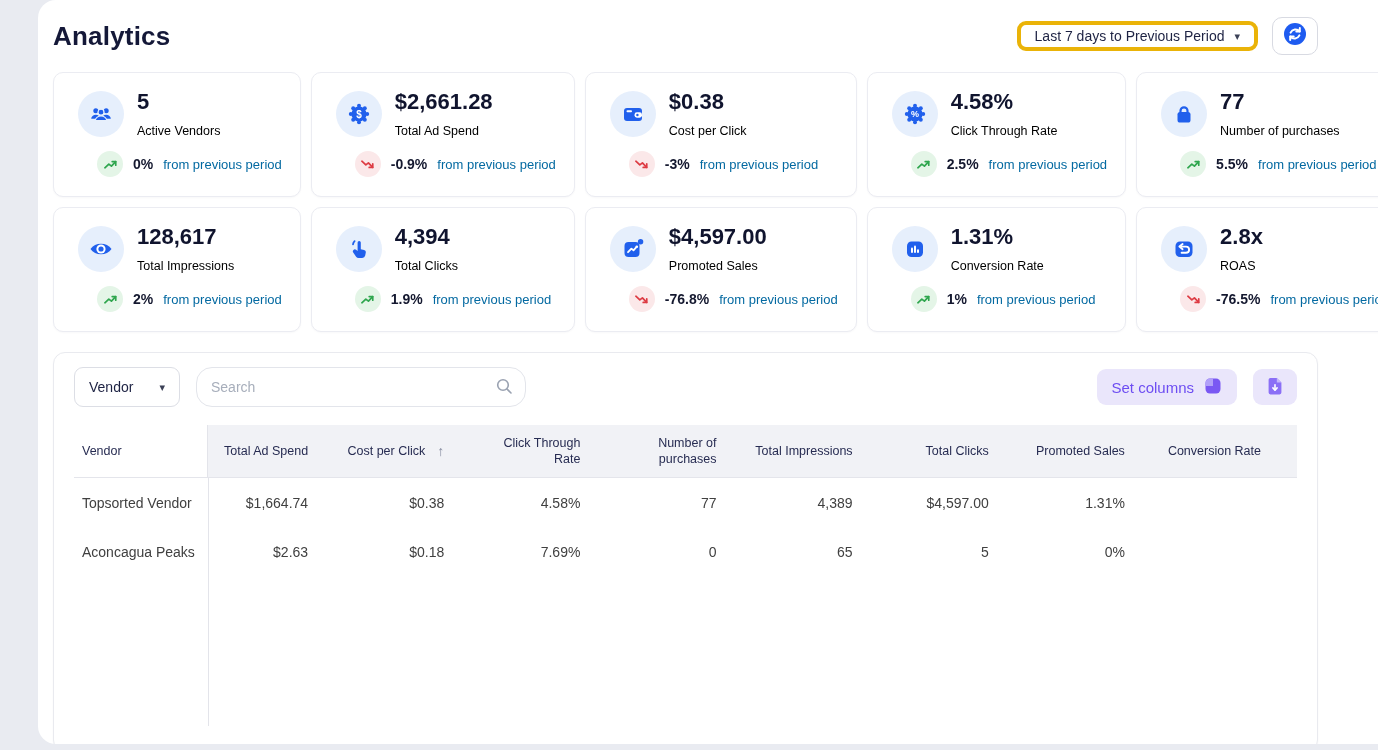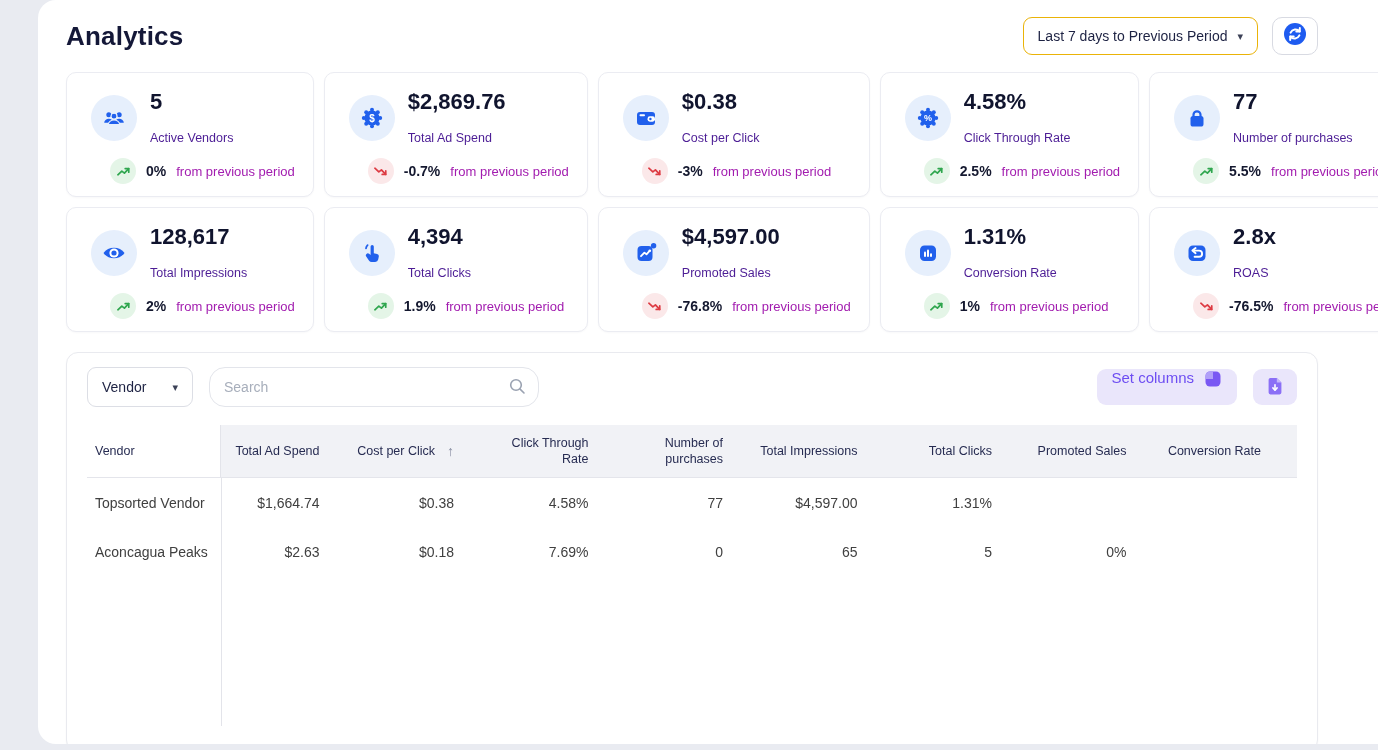--- a/index.html
+++ b/index.html
@@ -1,57 +1,57 @@
 <!DOCTYPE html>
 <html><head>
 <meta charset="utf-8">
 <style>
   * { margin:0; padding:0; box-sizing:border-box; }
   html,body { width:1378px; height:750px; overflow:hidden; }
   body { background:#e9ebf1; font-family:"Liberation Sans", sans-serif; }
 
   .panel {
     position:absolute; left:38px; top:0; width:1340px; height:744px;
-    background:#ffffff; border-radius:18px 0 0 18px; padding:14px 60px 0 28px;
+    background:#ffffff; border-radius:18px 0 0 18px; padding:14px 60px 0 15px;
   }
 
   
   .top-row { display:flex; align-items:center; justify-content:space-between; height:44px; }
   .page-title { font-size:26px; font-weight:700; color:#141838; letter-spacing:.2px; }
   .top-controls { display:flex; align-items:center; gap:14px; }
   .period-btn {
-    display:flex; align-items:center; gap:10px; height:38px; padding:0 14px;
-    background:#fff; border:1px solid #eab308; border-radius:9px; cursor:pointer;
+    display:flex; align-items:center; gap:10px; height:30px; padding:0 14px;
+    background:#fff; border:4px solid #eab308; border-radius:9px; cursor:pointer;
     font-size:14px; font-weight:500; color:#1d2243;
   }
   .chev { font-size:11px; color:#3c4157; }
   .refresh-btn {
     width:46px; height:38px; display:flex; align-items:center; justify-content:center;
     background:#fff; border:1px solid #d8dae2; border-radius:10px; cursor:pointer;
   }
 
   
   .cards { display:grid; grid-template-columns:repeat(5,1fr); gap:10px; margin-top:14px; }
   .card {
     background:#fff; border:1px solid #ebecf2; border-radius:10px;
     height:125px; padding:17px 18px 0 24px; box-shadow:0 1px 2px rgba(20,24,60,.03);
   }
   .card-top { display:flex; align-items:center; gap:13px; }
   .icon-circle {
     width:46px; height:46px; min-width:46px; border-radius:50%;
     background:#e6effc; display:flex; align-items:center; justify-content:center;
   }
   .kpi-value { font-size:22px; font-weight:700; color:#10142e; line-height:1.1; }
-  .kpi-label { font-size:12.5px; color:#4c1d95; margin-top:17px; }
+  .kpi-label { font-size:12.5px; color:#000000; margin-top:10px; }
   .trend-row { display:flex; align-items:center; gap:10px; margin-top:13px; margin-left:19px; }
   .trend-circle { width:26px; height:26px; min-width:26px; border-radius:50%; display:flex; align-items:center; justify-content:center; }
   .trend-up { background:#e4f5e7; }
   .trend-down { background:#fbe8e9; }
   .trend-value { font-size:14px; font-weight:700; color:#14182f; white-space:nowrap; }
-  .trend-caption { font-size:13px; color:#a21caf; white-space:nowrap; }
+  .trend-caption { font-size:13px; color:#0369a1; white-space:nowrap; }
 
   
   .table-card {
     margin-top:20px; background:#fff; border:1px solid #e9eaef; border-radius:12px;
     height:400px; padding:14px 20px; box-shadow:0 1px 2px rgba(20,24,60,.03);
   }
   .table-controls { display:flex; align-items:center; gap:16px; }
   .vendor-select {
     display:flex; align-items:center; justify-content:space-between; width:106px; height:40px;
     padding:0 14px; border:1px solid #dcdee5; border-radius:9px; background:#fff; cursor:pointer;
@@ -62,21 +62,21 @@
   }
   .search-box input {
     width:100%; height:100%; border:1px solid #e3e5eb; border-radius:16px;
     padding:0 40px 0 14px; font-size:14px; color:#1d2243; outline:none;
     font-family:"Liberation Sans", sans-serif;
   }
   .search-box input::placeholder { color:#a7aebb; }
   .search-icon-wrap { position:absolute; right:12px; top:9px; }
   .right-controls { margin-left:auto; display:flex; align-items:center; gap:16px; }
   .set-columns-btn {
-    display:flex; align-items:flex-start; gap:9px; height:36px; padding:0 14px;
+    display:flex; align-items:center; gap:9px; height:36px; padding:0 14px;
     background:#eae6fb; border:none; border-radius:9px; cursor:pointer;
     font-size:15px; font-weight:500; color:#6d4df2; font-family:"Liberation Sans", sans-serif;
   }
   .export-btn {
     width:44px; height:36px; display:flex; align-items:center; justify-content:center;
     background:#eae6fb; border:none; border-radius:9px; cursor:pointer;
   }
 
   
   .data-table { margin-top:18px; }
@@ -168,32 +168,32 @@
                 <circle cx="20.2" cy="12" r="2"></circle>
                 <circle cx="6.2" cy="6.2" r="2"></circle>
                 <circle cx="17.8" cy="6.2" r="2"></circle>
                 <circle cx="6.2" cy="17.8" r="2"></circle>
                 <circle cx="17.8" cy="17.8" r="2"></circle>
               </g>
               <text x="12" y="15.6" font-size="10" font-weight="bold" fill="#fff" text-anchor="middle" font-family="Liberation Sans, sans-serif">$</text>
             </svg>
         </div>
         <div>
-          <div class="kpi-value">$2,869.76</div>
+          <div class="kpi-value">$2,661.28</div>
           <div class="kpi-label">Total Ad Spend</div>
         </div>
       </div>
       <div class="trend-row">
         <div class="trend-circle trend-down">
           <svg width="15" height="15" viewBox="0 0 16 16" fill="none" stroke="#dd3b43" stroke-width="1.8" stroke-linecap="round" stroke-linejoin="round">
               <path d="M2 4.5 6.2 8.5 9 6.2 13.5 11"></path>
               <path d="M9.8 11.1h3.8V7.3"></path>
             </svg>
         </div>
-        <span class="trend-value">-0.7%</span>
+        <span class="trend-value">-0.9%</span>
         <span class="trend-caption">from previous period</span>
       </div>
     </div>
 
     <div class="card">
       <div class="card-top">
         <div class="icon-circle">
           <svg width="24" height="24" viewBox="0 0 24 24">
               <rect x="3" y="6" width="18" height="13" rx="3" fill="#2160ec"></rect>
               <rect x="5.5" y="8.3" width="5.5" height="1.9" rx="0.95" fill="#fff"></rect>
@@ -480,20 +480,21 @@
           </div>
       </div>
 
       <div class="tbody">
         <div class="trow">
           <div class="td td-vendor">Topsorted Vendor</div>
           <div class="td">$1,664.74</div>
           <div class="td">$0.38</div>
           <div class="td">4.58%</div>
           <div class="td">77</div>
+          <div class="td">4,389</div>
           <div class="td">$4,597.00</div>
           <div class="td">1.31%</div>
         </div>
         <div class="trow">
           <div class="td td-vendor">Aconcagua Peaks</div>
           <div class="td">$2.63</div>
           <div class="td">$0.18</div>
           <div class="td">7.69%</div>
           <div class="td">0</div>
           <div class="td">65</div>

